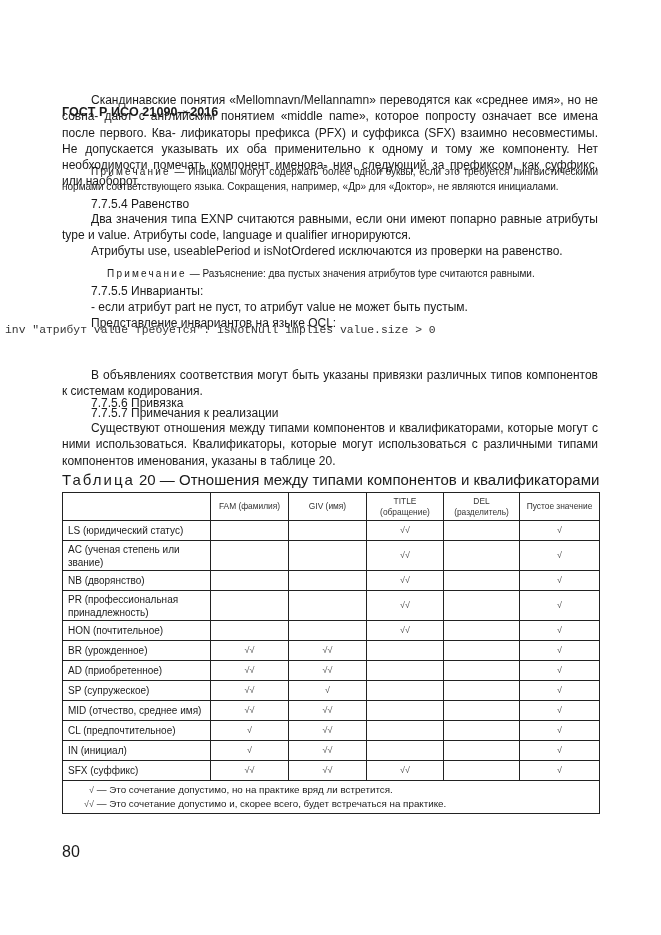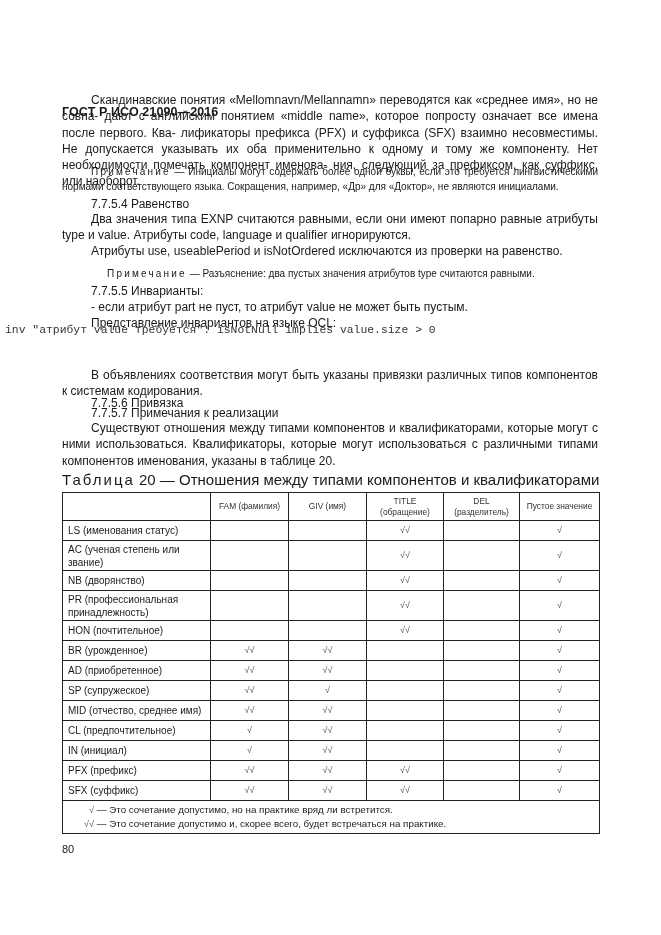--- a/index.html
+++ b/index.html
@@ -17,21 +17,21 @@
     .table-caption .cap-label { letter-spacing: 2px; }
 
     table.q { position: absolute; left: 62px; top: 492px; width: 537px; border-collapse: collapse; table-layout: fixed; }
     table.q td, table.q th { border: 1px solid #222; padding: 0 5px; font-weight: normal; }
     table.q th { font-size: 8.4px; line-height: 11px; text-align: center; color: #333; height: 27px; }
     table.q td { font-size: 10px; line-height: 13px; height: 19px; }
     table.q td.mark { text-align: center; font-size: 9px; color: #555; }
     table.q tr.tall td { height: 29px; }
     table.q td.legend { font-size: 9.8px; line-height: 13px; height: 28px; padding: 2px 17px; }
     .legend-sym { display: inline-block; width: 14px; text-align: right; color: #555; font-size: 9px; }
-    .page-num { left: 62px; top: 843px; font-size: 11px; }
+    .page-num { left: 62px; top: 843px; font-size: 16px; }
   </style>
 </head>
 <body>
 
 <div class="abs running-header">ГОСТ Р ИСО 21090—2016</div>
 
 <div class="abs para" style="top:92px;">
   <span class="indent"></span><span>Скандинавские понятия «Mellomnavn/Mellannamn» переводятся как «среднее имя», но не совпа-</span>
   <span>дают с английским понятием «middle name», которое попросту означает все имена после первого. Ква-</span>
   <span>лификаторы префикса (PFX) и суффикса (SFX) взаимно несовместимы. Не допускается указывать их</span>
@@ -86,21 +86,21 @@
       <th></th>
       <th>FAM (фамилия)</th>
       <th>GIV (имя)</th>
       <th>TITLE (обращение)</th>
       <th>DEL (разделитель)</th>
       <th>Пустое значение</th>
     </tr>
   </thead>
   <tbody id="tbody">
       <tr>
-        <td>LS (именования статус)</td>
+        <td>LS (юридический статус)</td>
         <td class="mark"></td>
         <td class="mark"></td>
         <td class="mark">√√</td>
         <td class="mark"></td>
         <td class="mark">√</td>
       </tr>
       <tr class="tall">
         <td>AC (ученая степень или звание)</td>
         <td class="mark"></td>
         <td class="mark"></td>
@@ -170,28 +170,20 @@
         <td class="mark">√√</td>
         <td class="mark"></td>
         <td class="mark"></td>
         <td class="mark">√</td>
       </tr>
       <tr>
         <td>IN (инициал)</td>
         <td class="mark">√</td>
         <td class="mark">√√</td>
         <td class="mark"></td>
-        <td class="mark"></td>
-        <td class="mark">√</td>
-      </tr>
-      <tr>
-        <td>PFX (префикс)</td>
-        <td class="mark">√√</td>
-        <td class="mark">√√</td>
-        <td class="mark">√√</td>
         <td class="mark"></td>
         <td class="mark">√</td>
       </tr>
       <tr>
         <td>SFX (суффикс)</td>
         <td class="mark">√√</td>
         <td class="mark">√√</td>
         <td class="mark">√√</td>
         <td class="mark"></td>
         <td class="mark">√</td>

